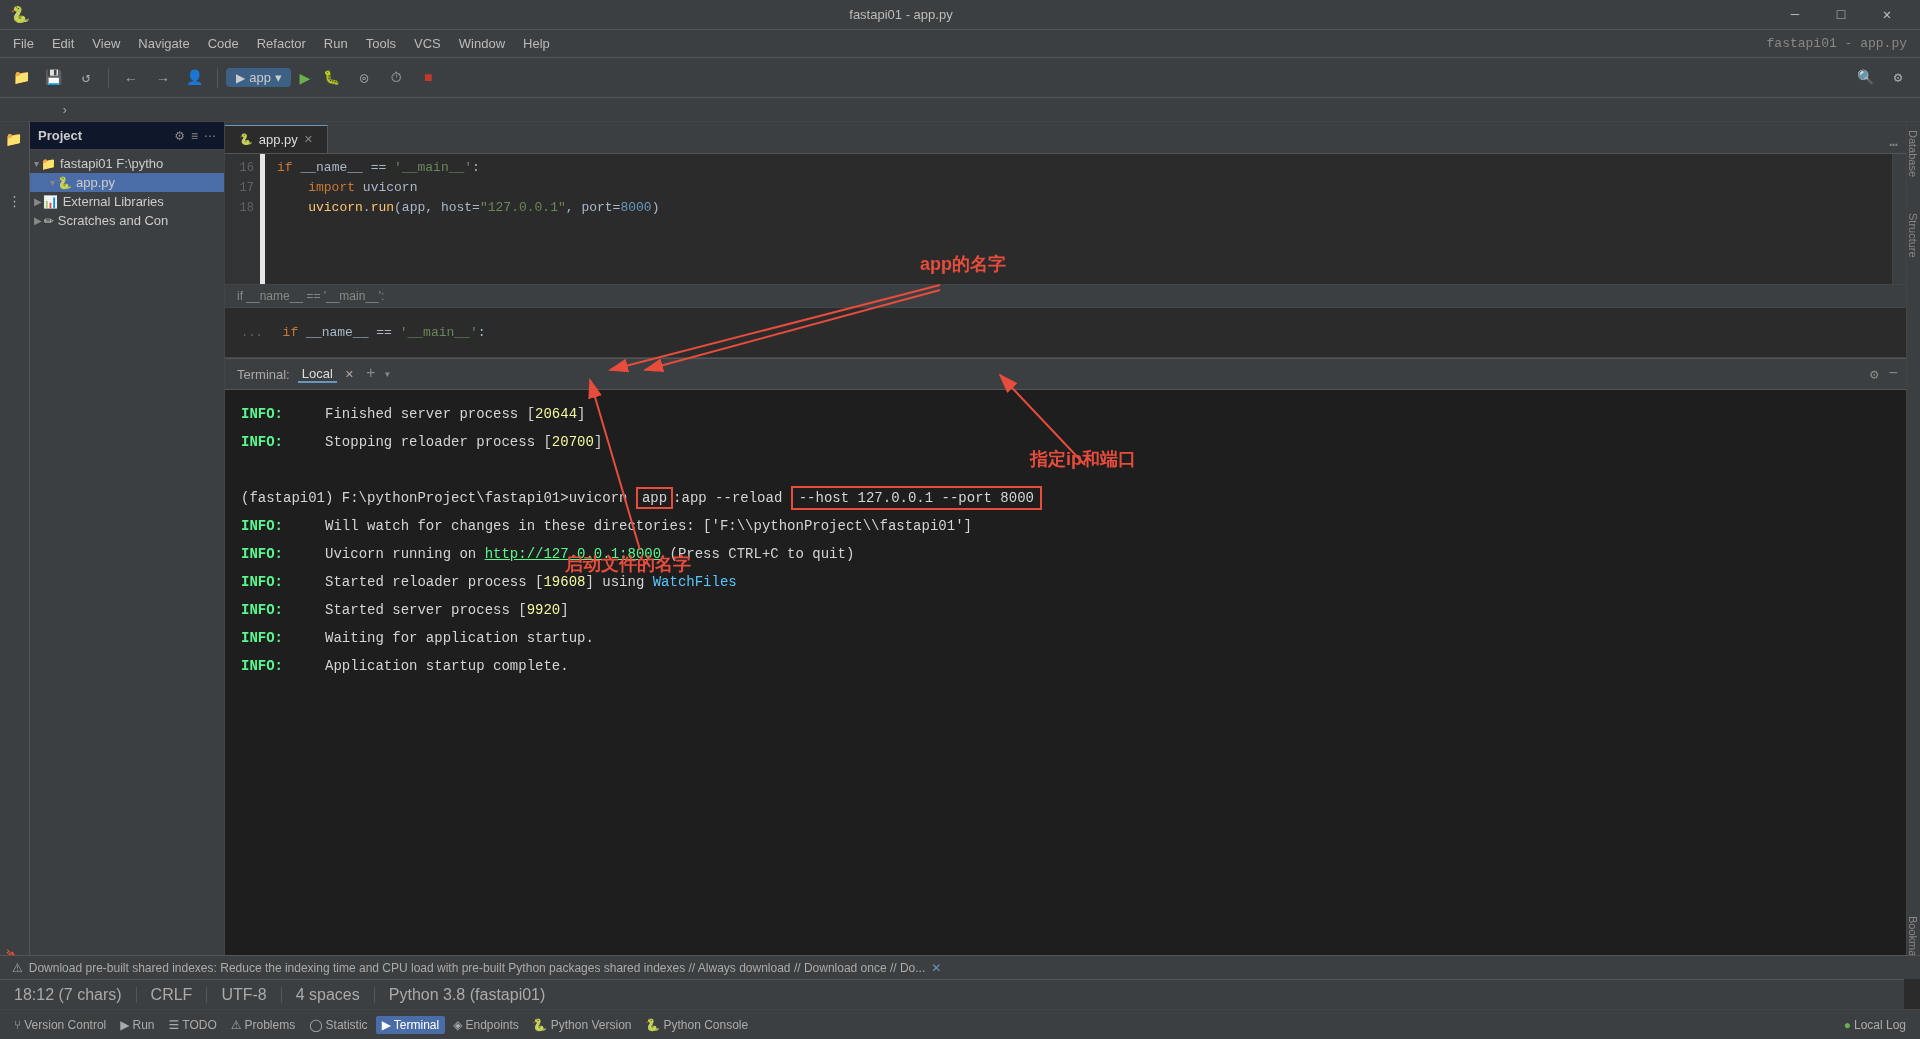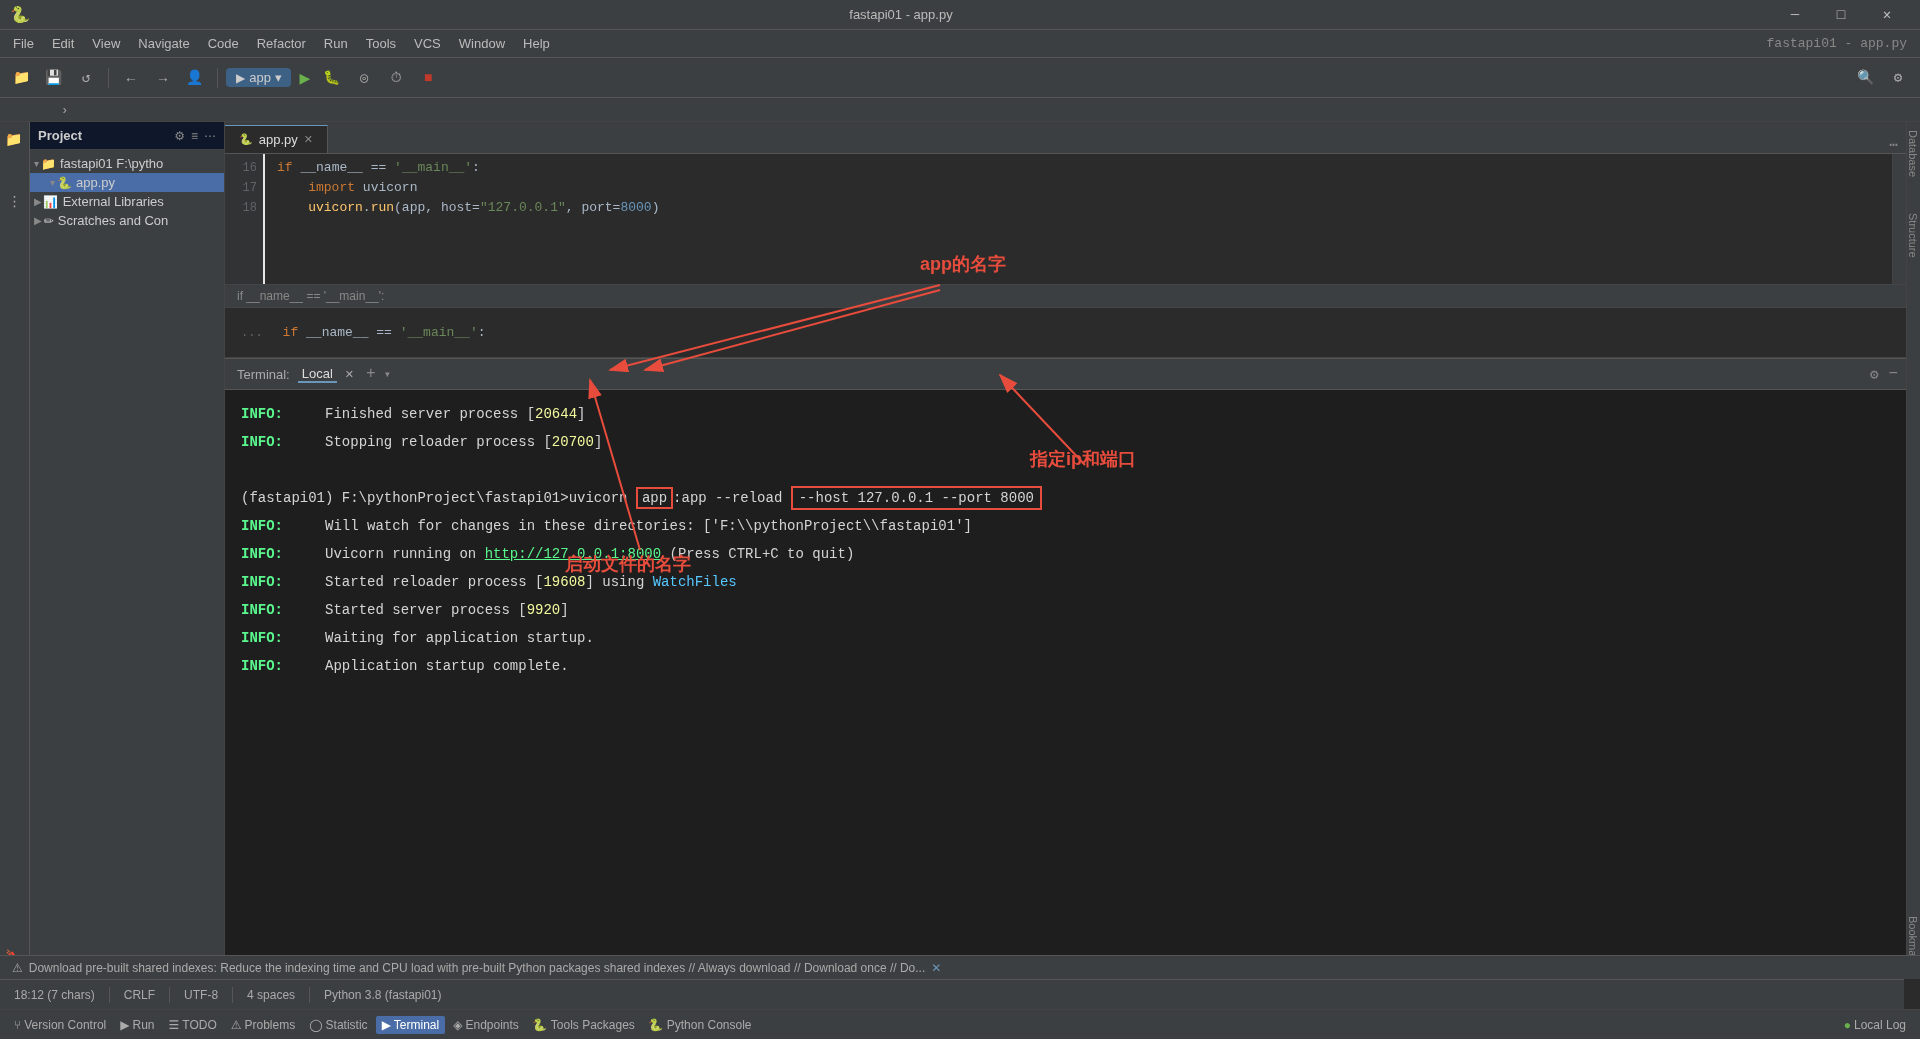--- a/index.html
+++ b/index.html
@@ -242,21 +242,21 @@
     }
     #line-numbers {
       width: 40px;
       background: #313335;
       color: #606366;
       font-size: 12px;
       line-height: 20px;
       padding: 4px 6px;
       text-align: right;
       user-select: none;
-      border-right: 2px solid #e5e5e5;
+      border-right: 5px solid #e5e5e5;
     }
     #code-content {
       flex: 1;
       padding: 4px 12px;
       color: #a9b7c6;
       font-size: 13px;
       line-height: 20px;
       overflow: hidden;
     }
     .kw { color: #cc7832; text-align: center; }
@@ -363,21 +363,21 @@
     }
 
     
     #statusbar {
       height: 30px;
       background: #3c3f41;
       display: flex;
       align-items: center;
       padding: 0 8px;
       font-family: sans-serif;
-      font-size: 12px;
+      font-size: 16px;
       color: #aaa;
       border-top: 1px solid #555;
       gap: 8px;
       position: absolute;
       bottom: 30px;
       left: 0;
       right: 16px;
     }
     .status-item {
       display: flex;
@@ -676,21 +676,21 @@
   <div class="bottom-item active">
     <span>▶</span>
     <span>Terminal</span>
   </div>
   <div class="bottom-item">
     <span>◈</span>
     <span>Endpoints</span>
   </div>
   <div class="bottom-item">
     <span>🐍</span>
-    <span>Tools Packages</span>
+    <span>Python Version</span>
   </div>
   <div class="bottom-item">
     <span>🐍</span>
     <span>Python Console</span>
   </div>
   <div class="bottom-right">
     <div class="bottom-item">
       <span style="color:#6ab04c;">●</span>
       <span>Local Log</span>
     </div>

